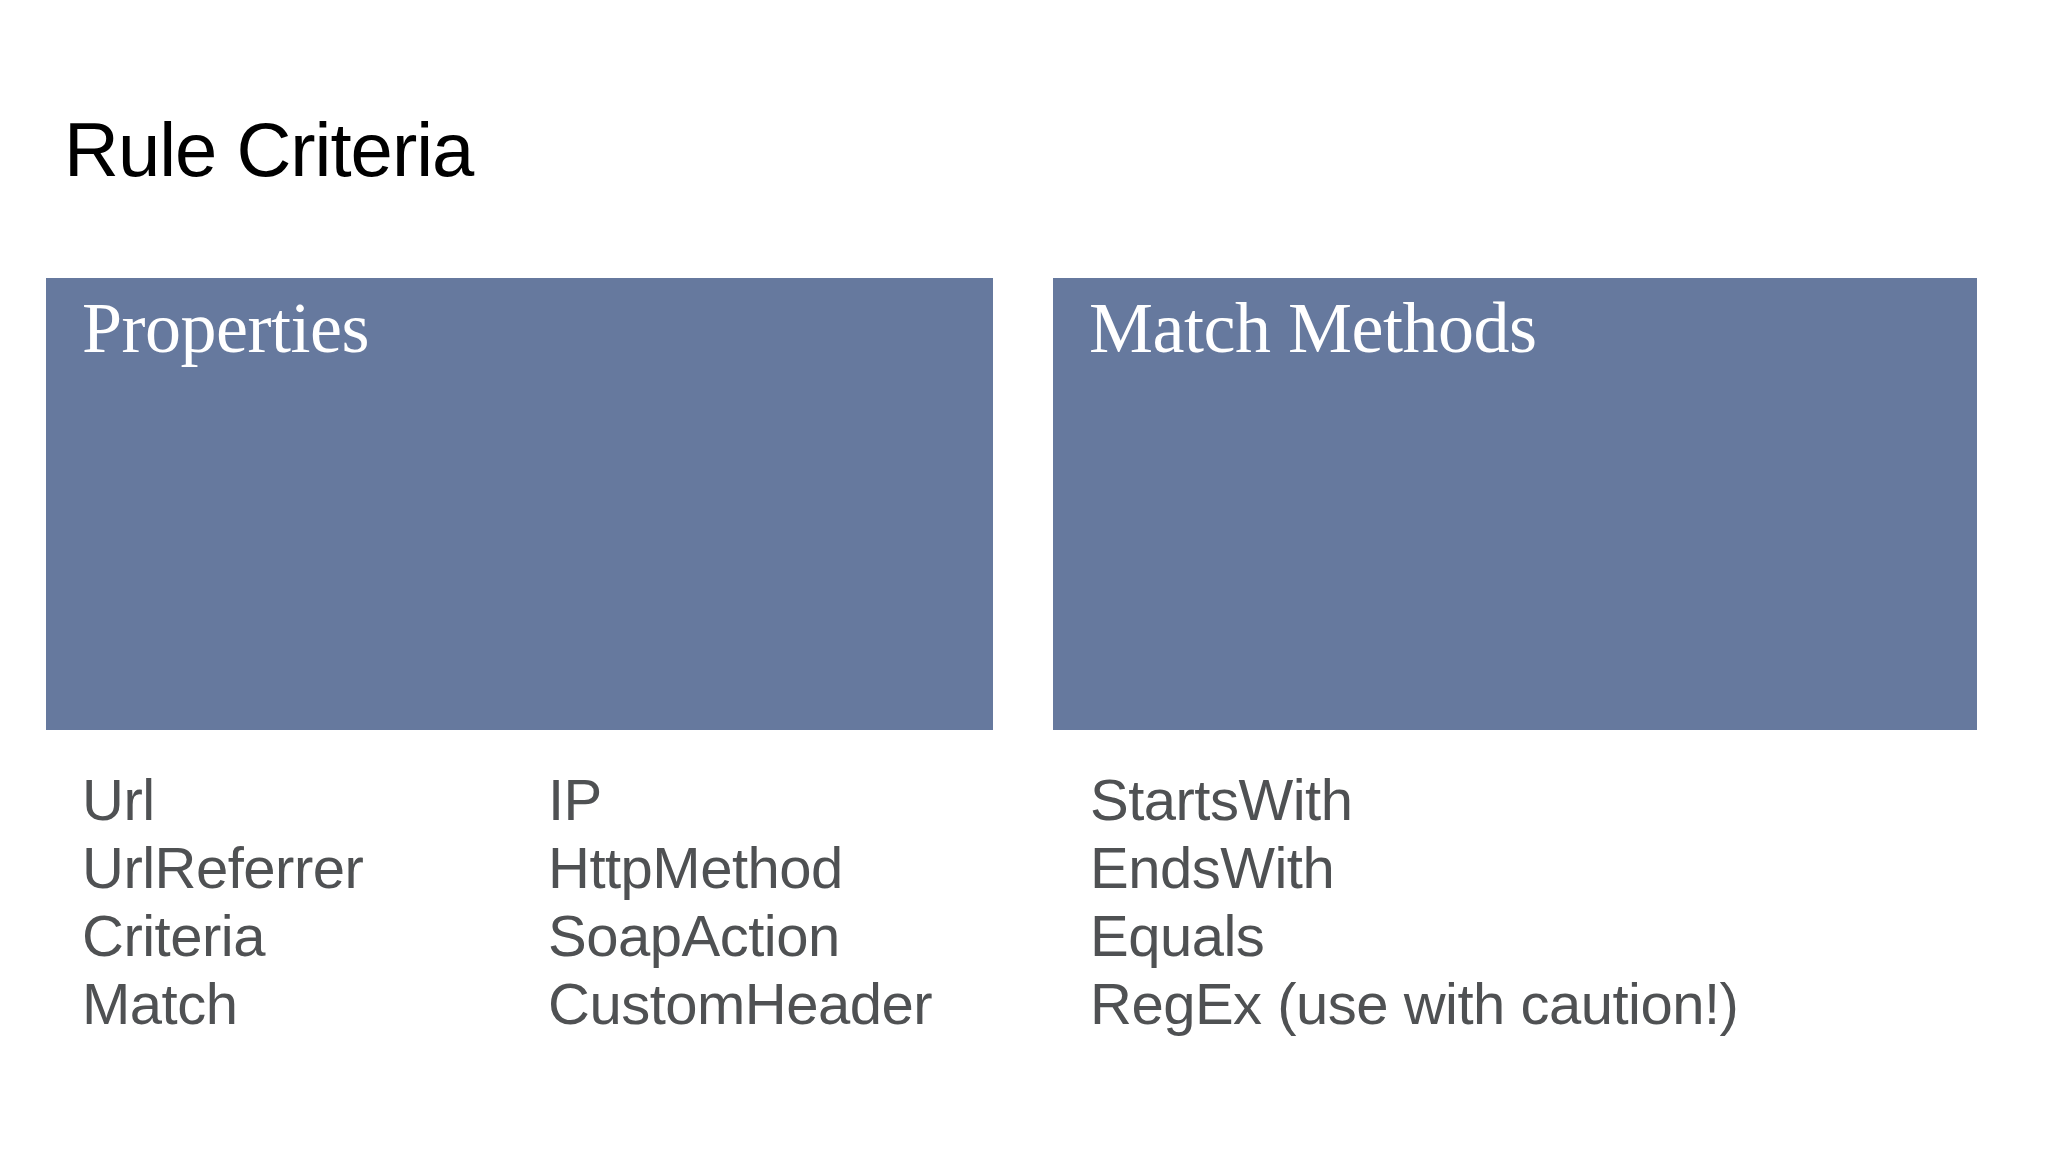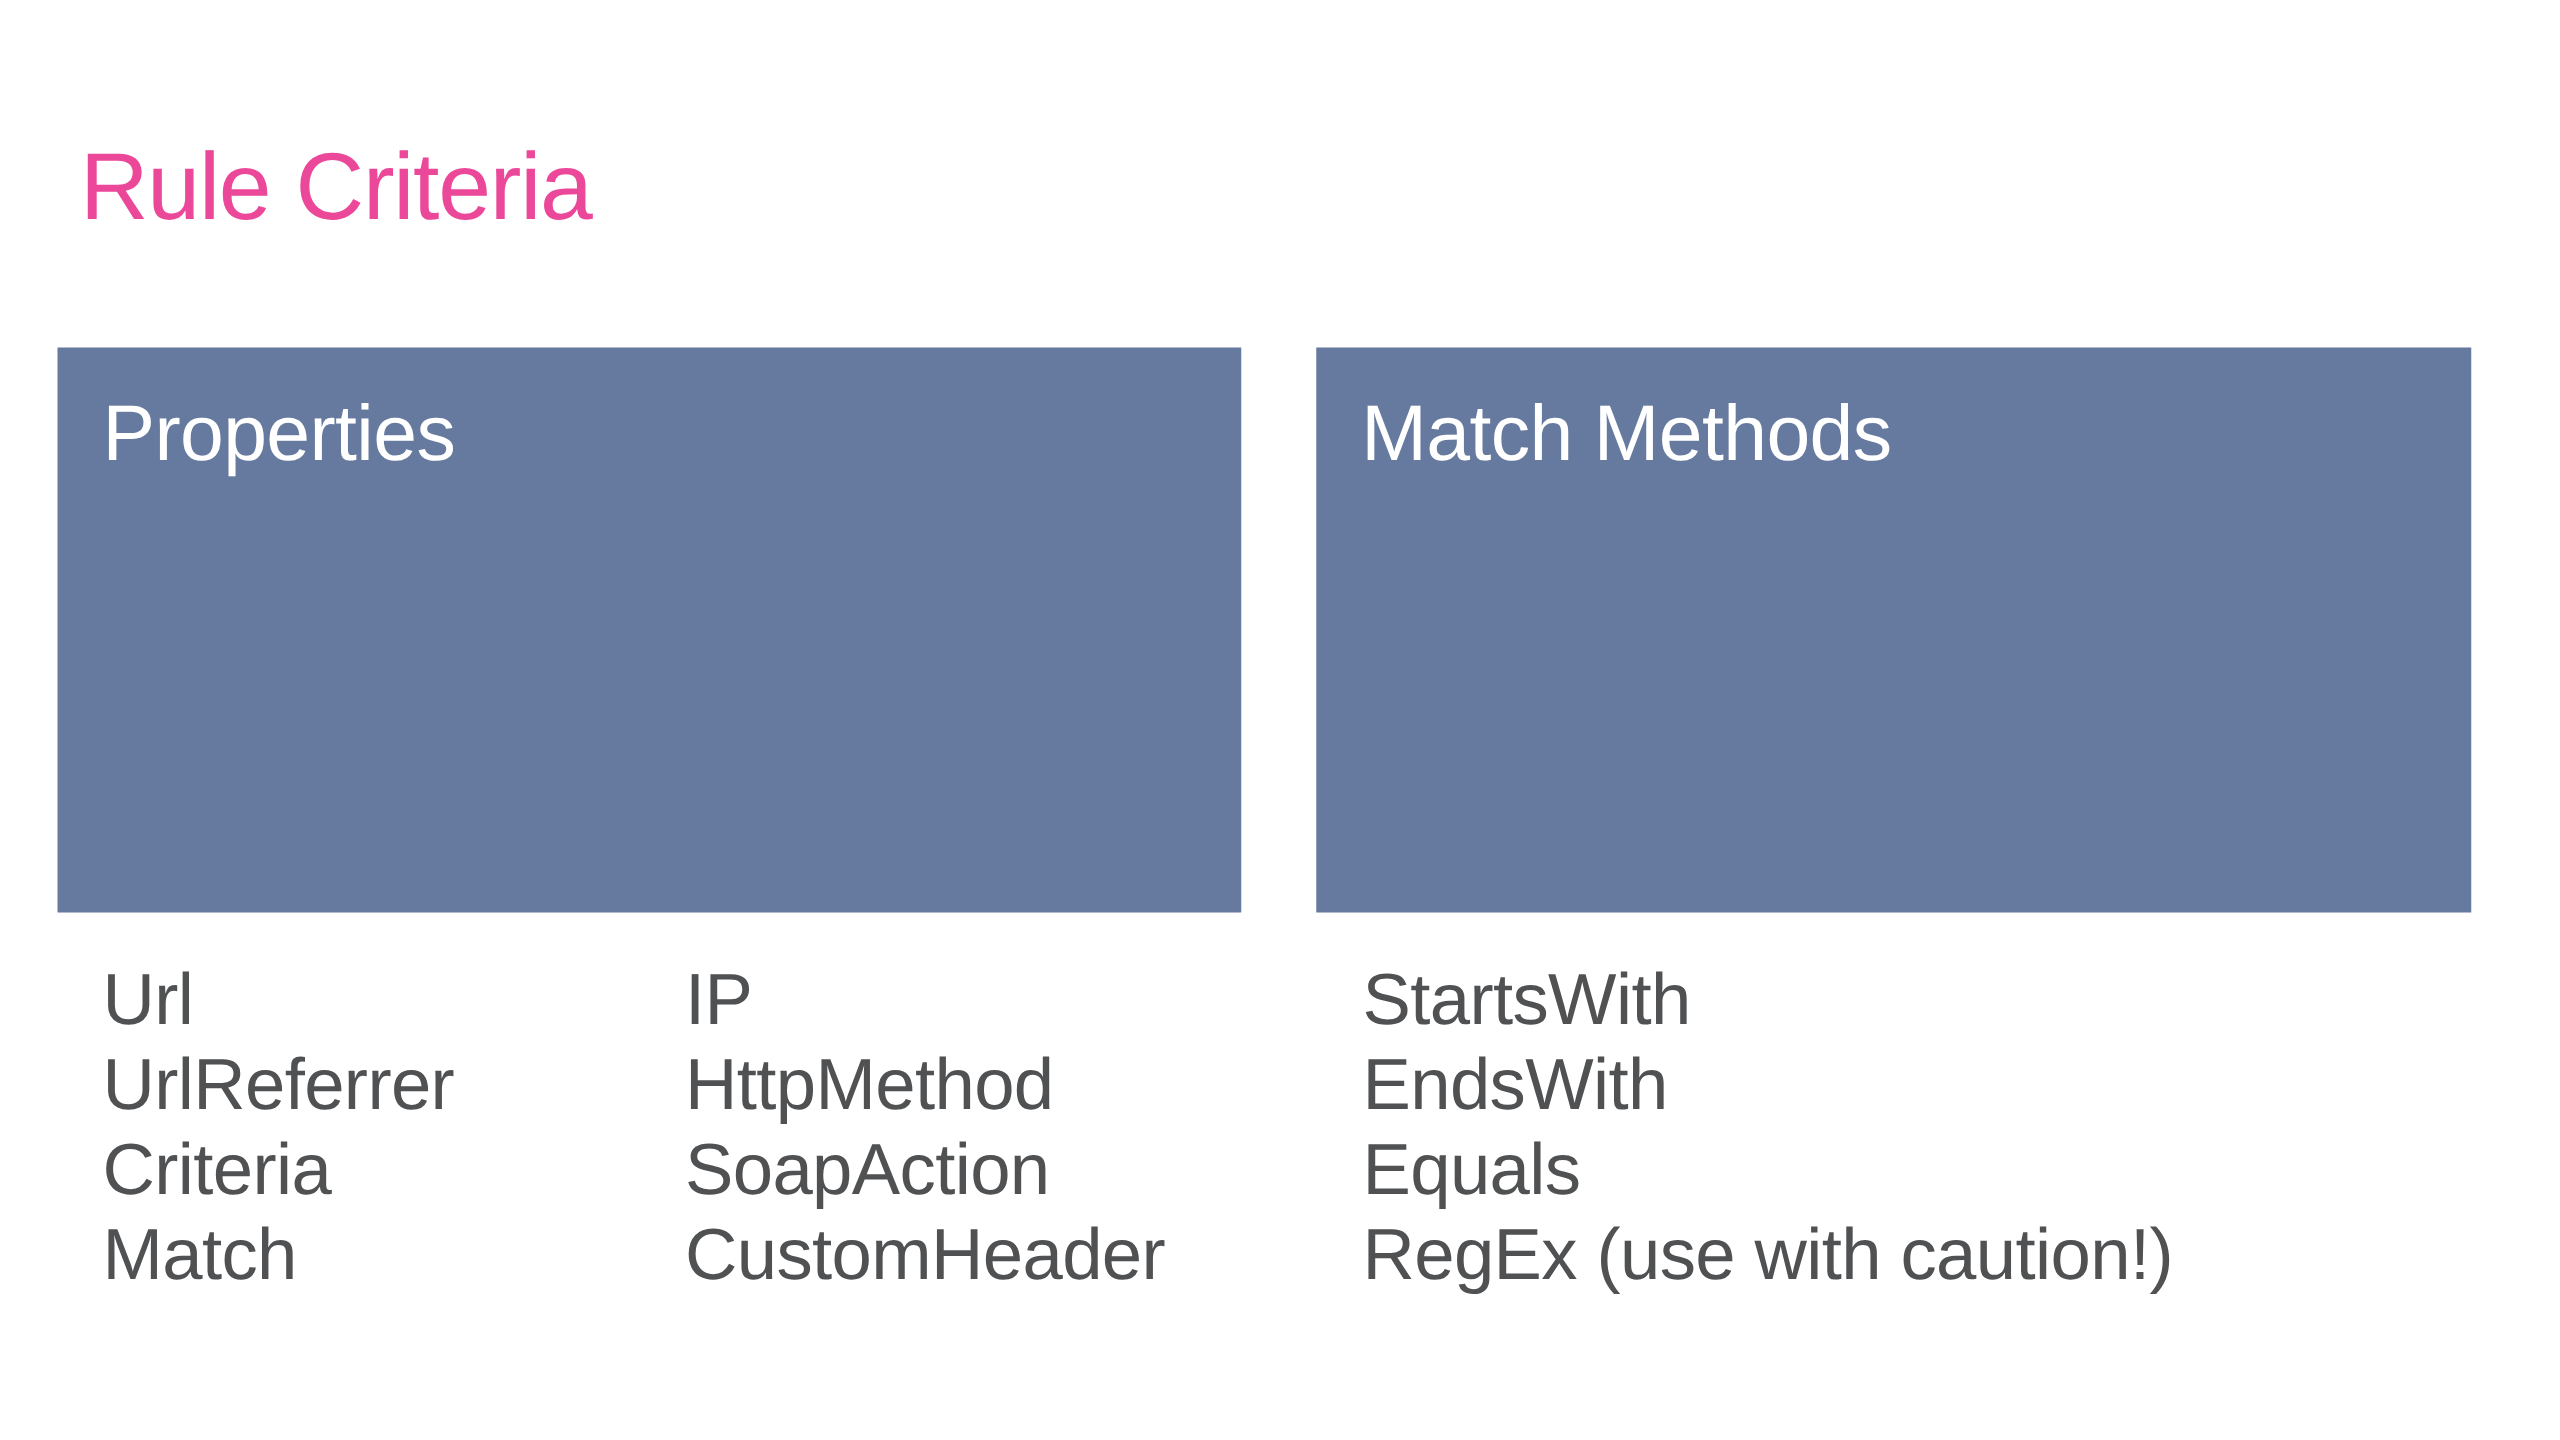--- a/index.html
+++ b/index.html
@@ -19,43 +19,44 @@
     inset: 0;
     background: #ffffff;
   }
   .slide-title {
     position: absolute;
     left: 64px;
     top: 112px;
     font-size: 76px;
     line-height: 1;
     font-weight: 400;
-    color: #ec4899;
+    color: #000000;
     letter-spacing: -1px;
     white-space: nowrap;
   }
   .panel {
     position: absolute;
     top: 278px;
     height: 452px;
     background: #66799e;
     box-sizing: border-box;
   }
   .panel.left  { left: 46px;   width: 947px; }
   .panel.right { left: 1053px; width: 924px; }
   .panel-header {
     position: absolute;
     left: 36px;
-    top: 38px;
-    font-size: 63px;
+    top: 14px;
+    font-size: 72px;
     line-height: 1;
     font-weight: 400;
     color: #ffffff;
     letter-spacing: -0.5px;
     white-space: nowrap;
+    font-family: Liberation Serif, serif;
   }
   .list {
     position: absolute;
     top: 766px;
     font-size: 58px;
     line-height: 68px;
     font-weight: 400;
     color: #4f5153;
     letter-spacing: -0.5px;
   }

